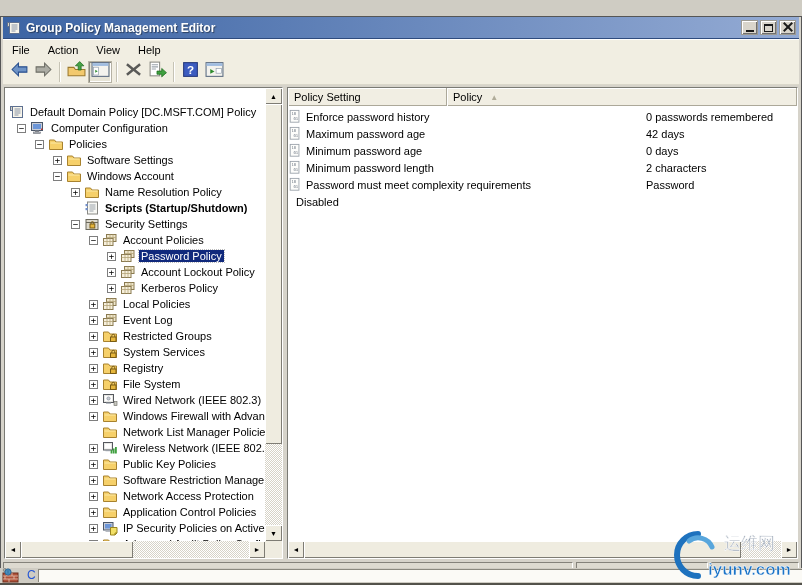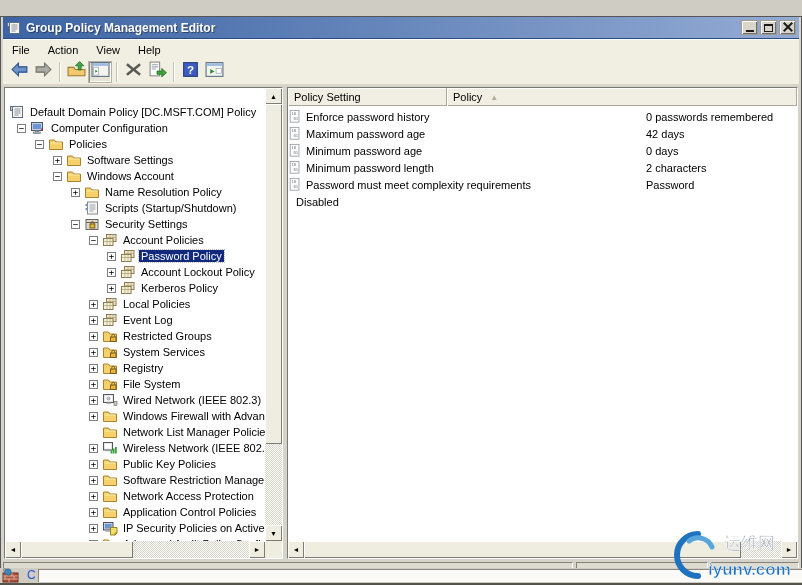--- a/index.html
+++ b/index.html
@@ -270,21 +270,21 @@
             <div class="tree-row" style="padding-left: 66px;">
     <span class="ebox">+</span>
     <span class="ticon">
                 <svg viewBox="0 0 16 16">
                   <path d="M1.5 13.5 v-9.5 h5 l1.5 2 h6.5 v7.5 z" fill="#F6D06A" stroke="#A8822E"></path>
                   <path d="M2.5 7h11" stroke="#FBE9A6"></path>
                 </svg>
               </span>
     <span class="tlabel">Name Resolution Policy</span>
   </div>
-            <div class="tree-row" style="padding-left: 66px;">
+            <div class="tree-row" style="padding-left: 66px; font-weight: bold;">
     <span class="ebox hidden"></span>
     <span class="ticon">
                 <svg viewBox="0 0 16 16">
                   <rect x="3.5" y="2" width="10" height="12" fill="#F8F8F4" stroke="#888884"></rect>
                   <path d="M5.5 5h6M5.5 7h6M5.5 9h6M5.5 11h4" stroke="#9AA2AA" fill="none"></path>
                   <rect x="1.5" y="4" width="2.2" height="2.2" fill="#7290CC"></rect>
                   <rect x="1.5" y="8" width="2.2" height="2.2" fill="#7290CC"></rect>
                 </svg>
               </span>
     <span class="tlabel">Scripts (Startup/Shutdown)</span>

